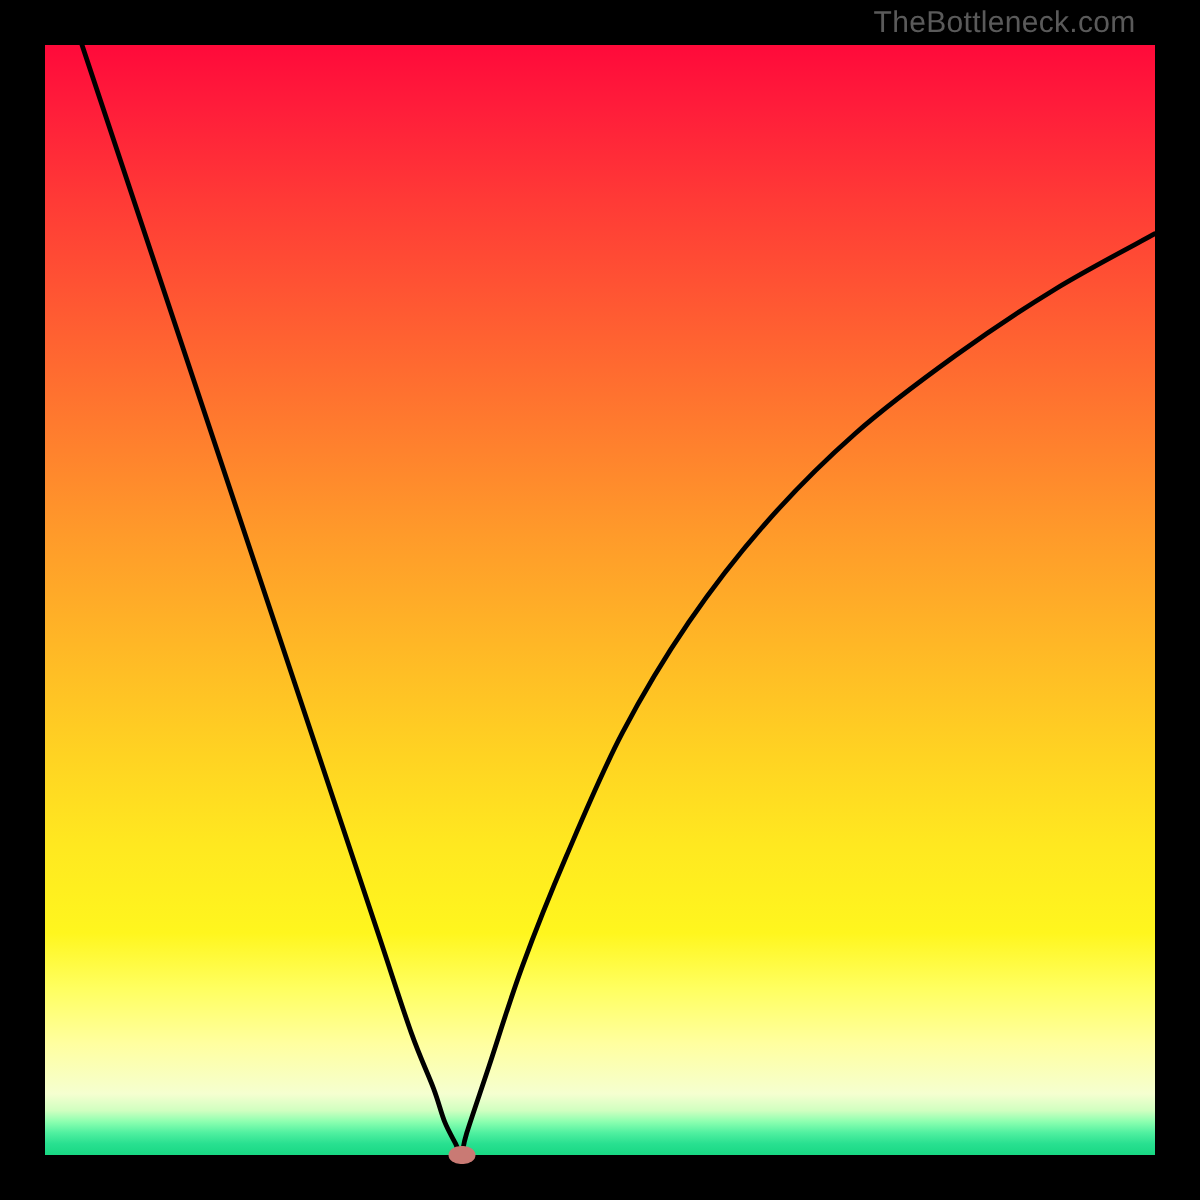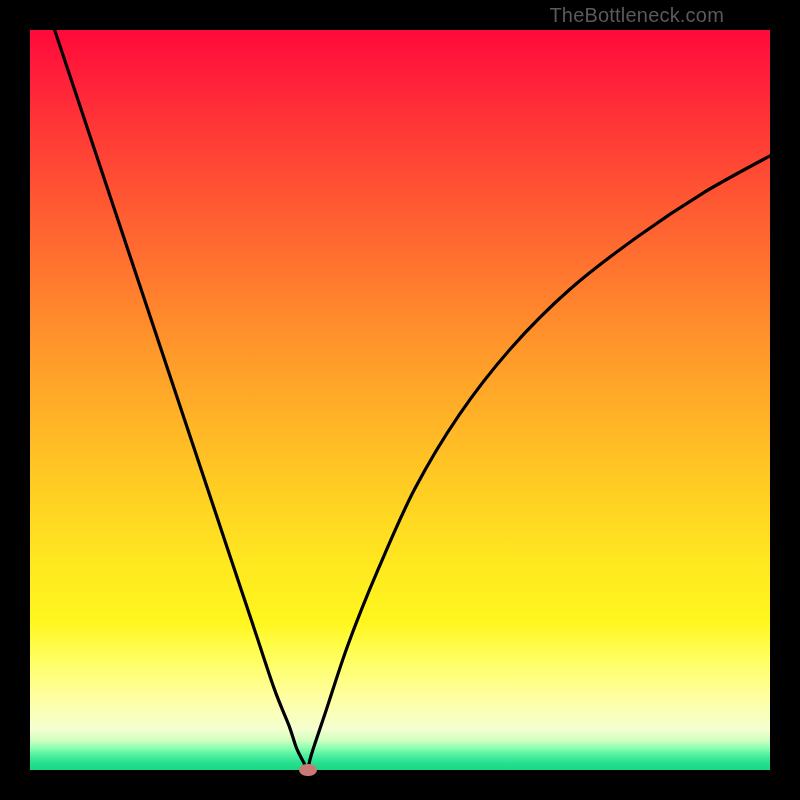--- a/index.html
+++ b/index.html
@@ -9,20 +9,21 @@
     height: 800px;
     background: #000;
     overflow: hidden;
     font-family: Arial, Helvetica, sans-serif;
   }
   .frame {
     position: relative;
     width: 732px;
     height: 800px;
     background: #000;
+    padding-left: 33px;
   }
   .plot-area {
     position: absolute;
     left: 30px;
     top: 30px;
     width: 740px;
     height: 740px;
     
     background: linear-gradient(to bottom,
       #ff0a3a 0%,

